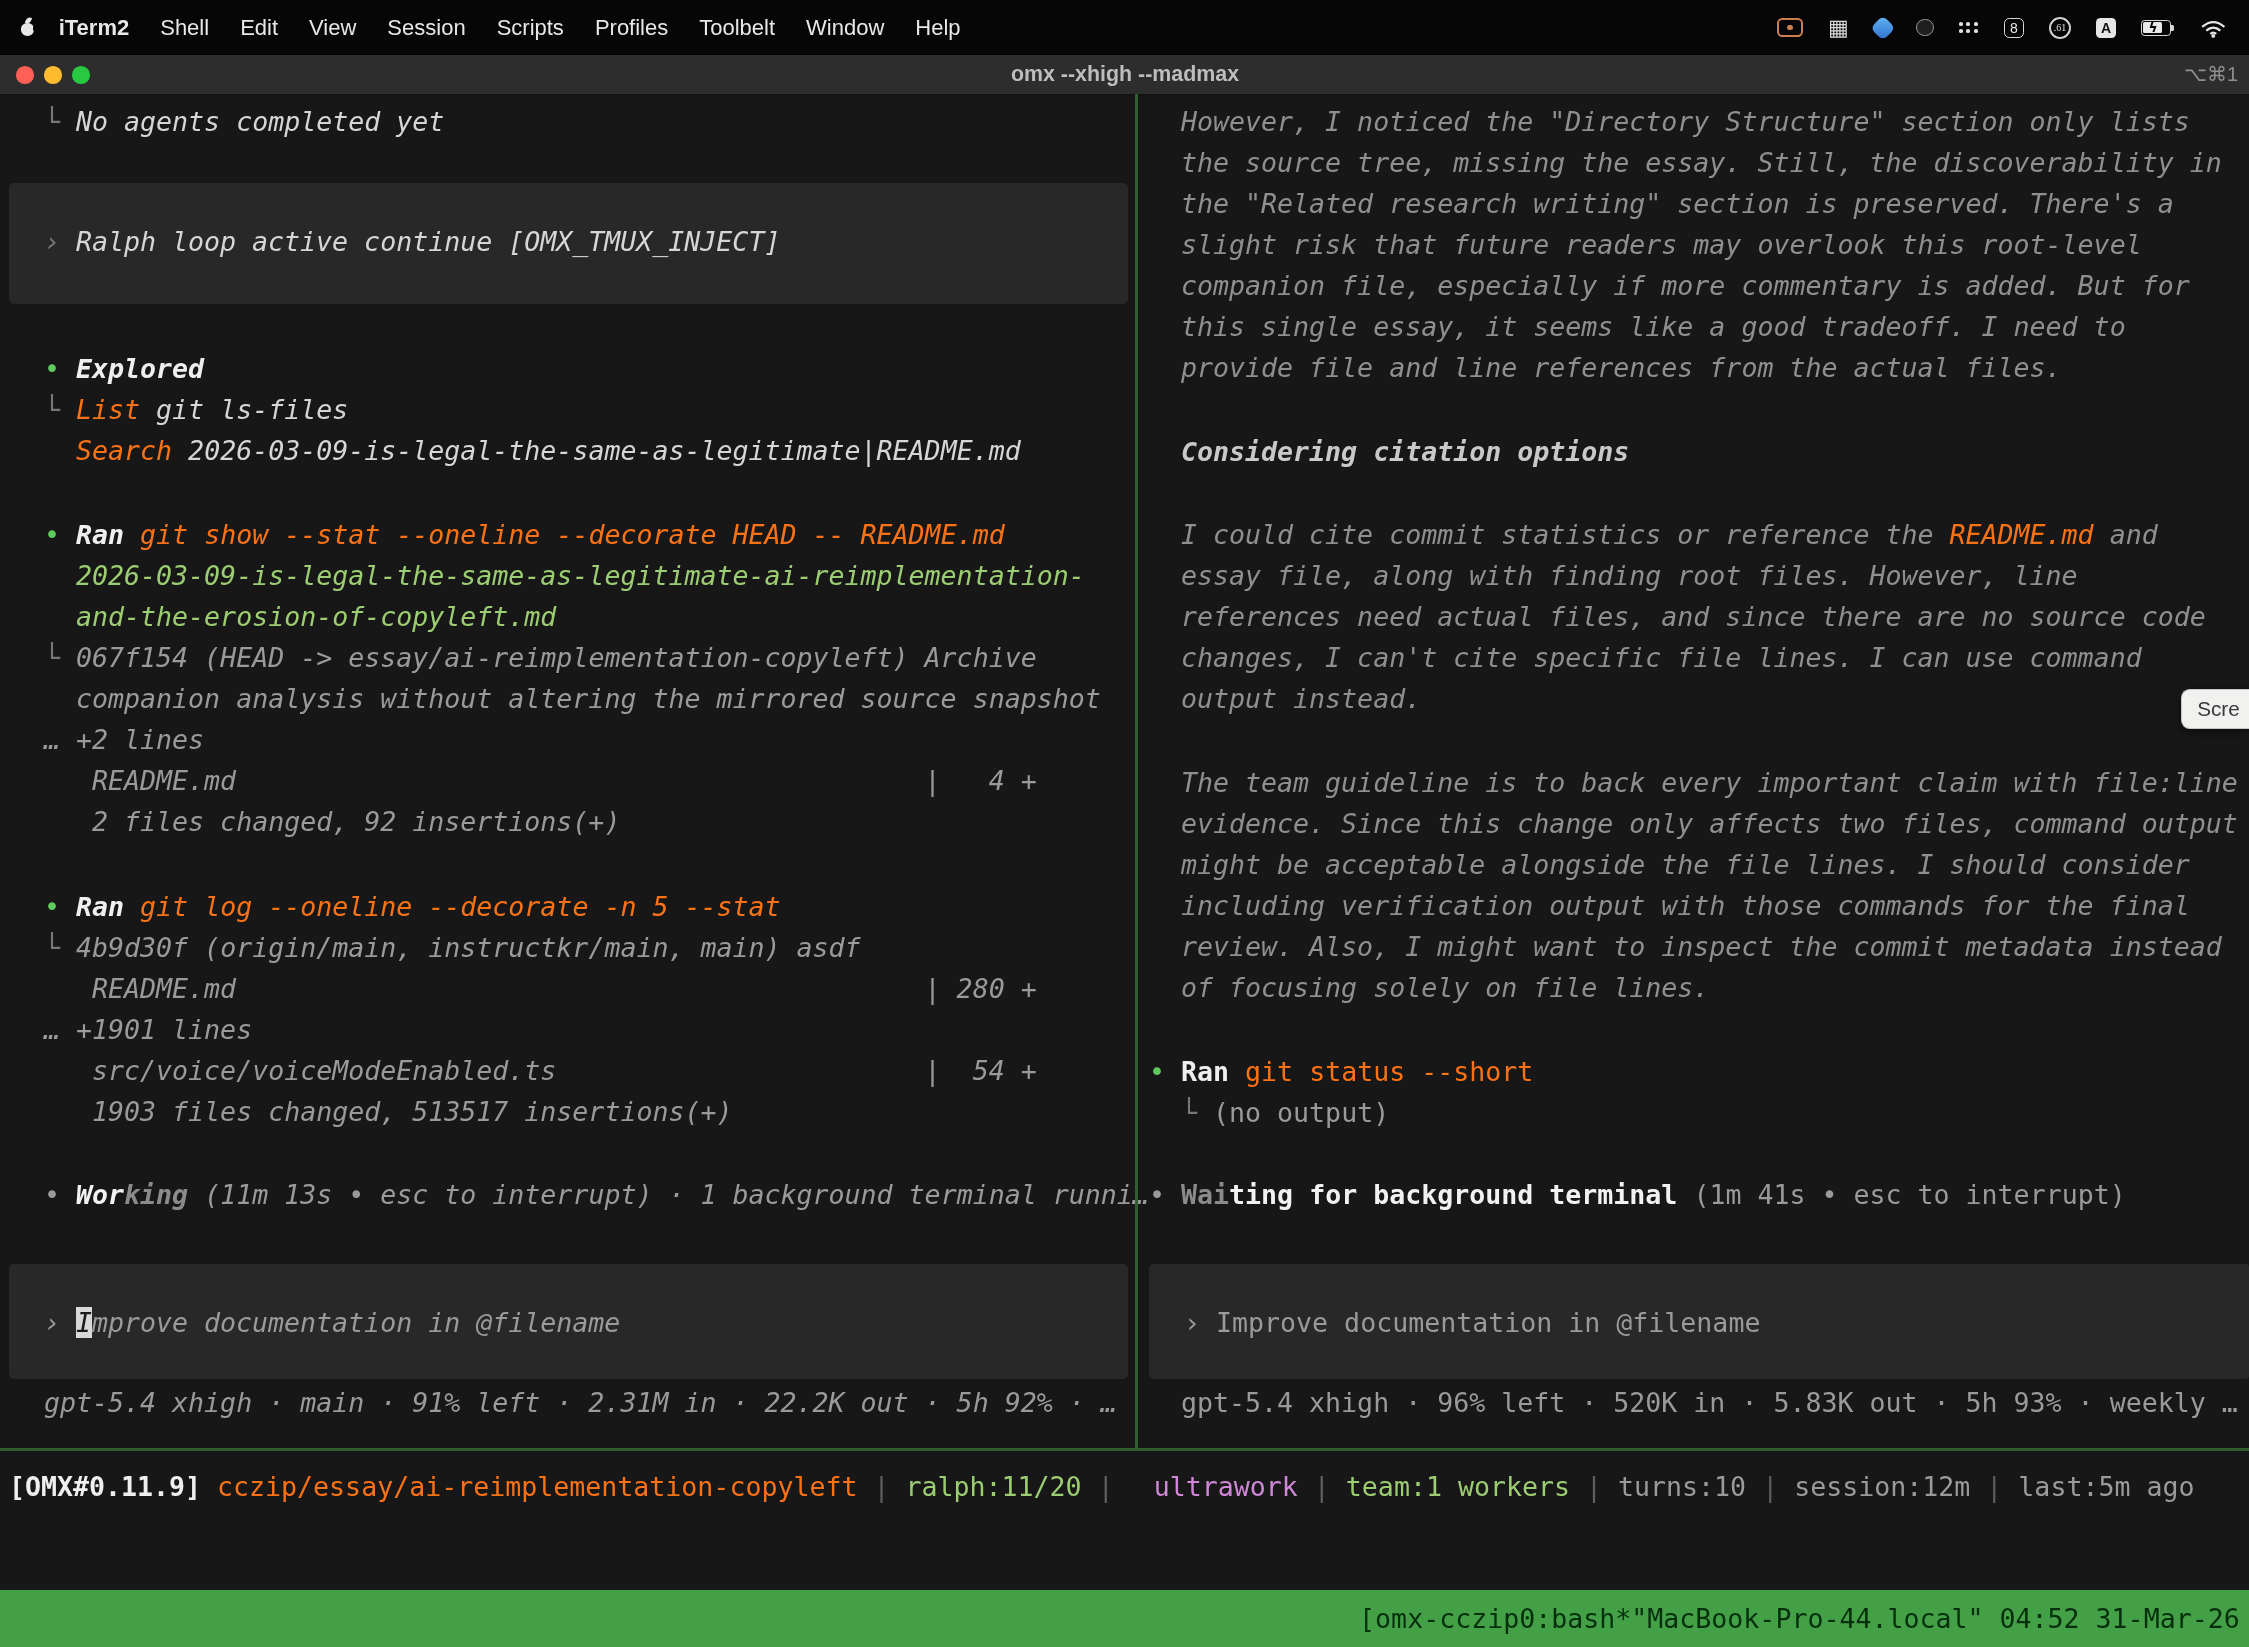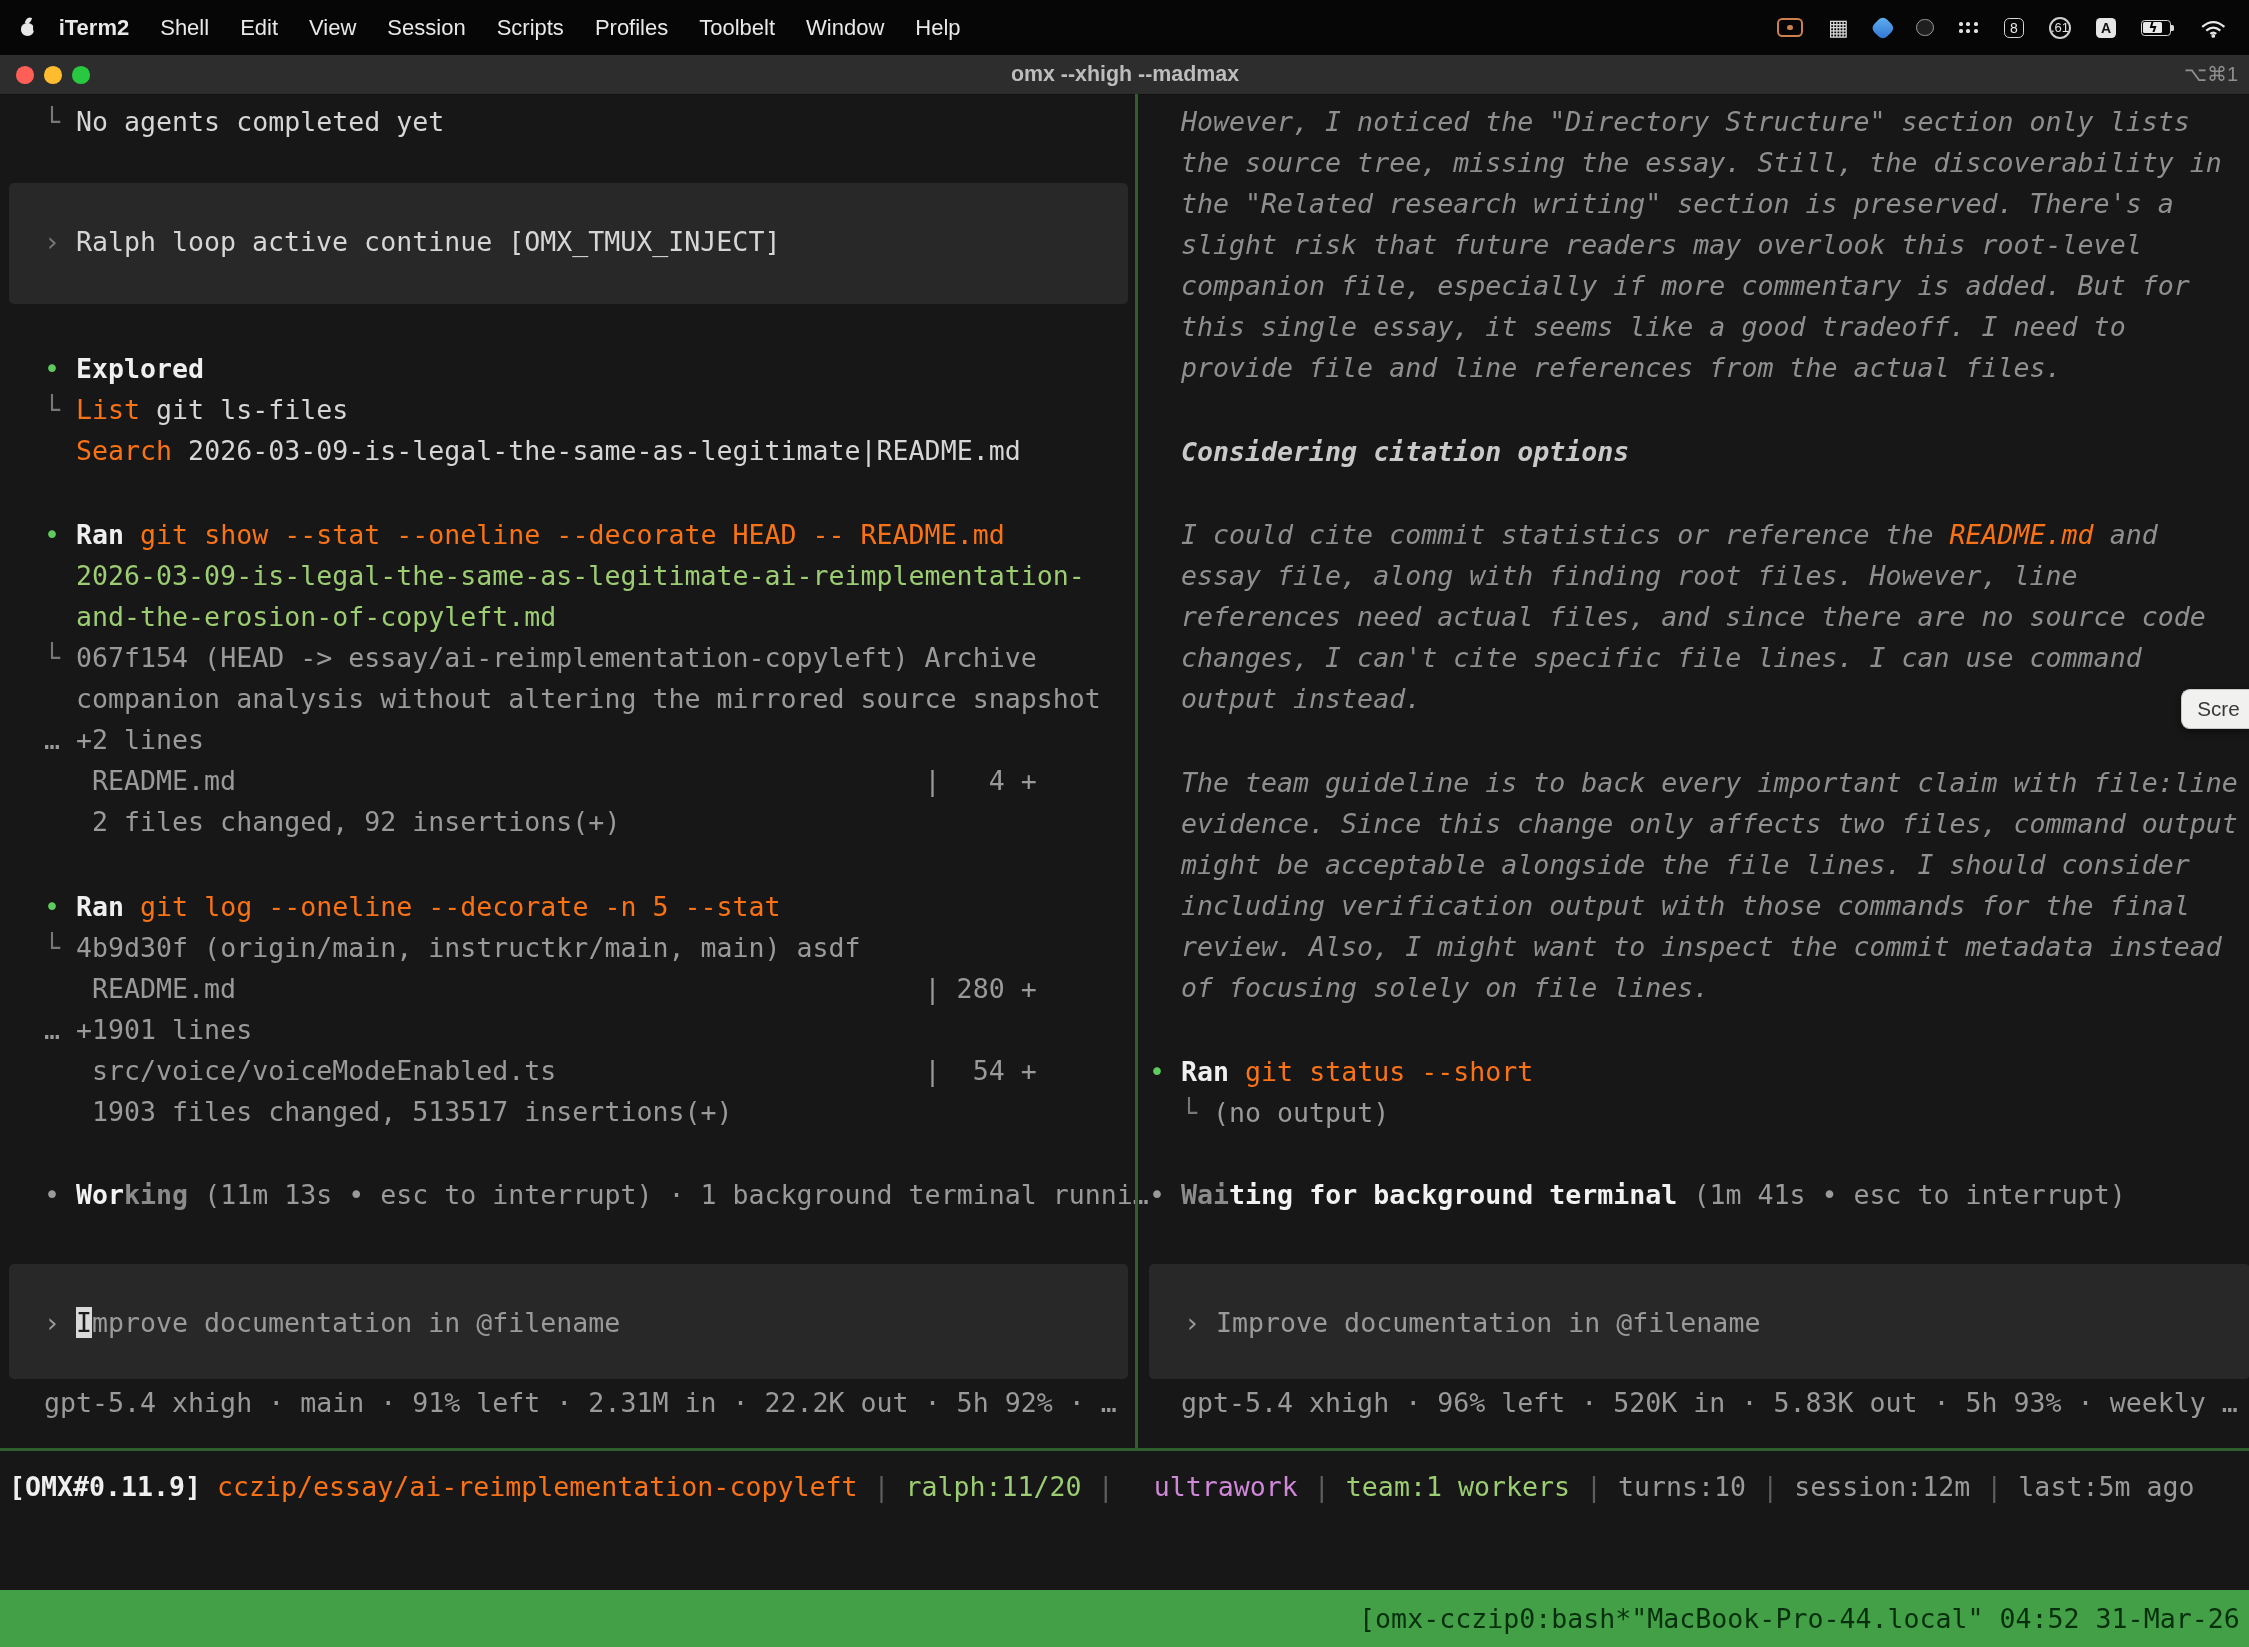--- a/index.html
+++ b/index.html
@@ -21,40 +21,40 @@
   .mi{display:inline-flex;align-items:center;justify-content:center;}
   .rec{width:22px;height:14.8px;border:2.2px solid #cd7f4e;border-radius:5.2px;position:relative;}
   .rec i{position:absolute;inset:0;margin:auto;width:5.9px;height:5.9px;border-radius:50%;background:#cd7f4e;}
   .glyph{color:#d8d8d8;font-size:22px;line-height:22px;}
   .bluedrop{width:17.7px;height:17.7px;border-radius:5.9px;background:linear-gradient(135deg,#63b4f2,#2f6fd0);transform:rotate(45deg);}
   .darkcircle{width:17.7px;height:17.7px;border-radius:50%;background:#1f1f1f;border:1.5px solid #9a9a9a;box-sizing:border-box;}
   .dots{display:grid;grid-template-columns:repeat(3,5.2px);grid-auto-rows:5.2px;gap:2.2px;}
   .dots i{width:3.7px;height:3.7px;border-radius:50%;background:#e0e0e0;}
   .key8{width:20px;height:20px;border:1.5px solid #d8d8d8;border-radius:5.2px;color:#e8e8e8;font-size:14px;box-sizing:border-box;}
   .gauge{width:22px;height:22px;border:2.2px solid #cfcfcf;border-radius:50%;box-sizing:border-box;}
-  .gauge i{font-style:normal;font-size:13px;color:#e0e0e0;}
+  .gauge i{font-style:normal;font-size:10px;color:#e0e0e0;font-family:Liberation Serif, serif;}
   .inputsrc{width:20px;height:20px;background:#e6e6e6;color:#111;border-radius:4.4px;font-weight:bold;font-size:14px;}
   .battery{position:relative;width:34px;height:16px;}
   .bbody{position:absolute;left:0;top:0;width:29.5px;height:16px;border:1.5px solid #d8d8d8;border-radius:3.7px;box-sizing:border-box;}
   .bfill{position:absolute;left:2.2px;top:2.2px;width:19px;height:11.8px;background:#e8e8e8;border-radius:1.5px;}
   .bolt{position:absolute;left:7.4px;top:-0.7px;color:#060606;font-size:14px;font-weight:bold;font-family:"DejaVu Sans",sans-serif;}
   .bnub{position:absolute;left:30px;top:5.2px;width:3px;height:6.6px;background:#d8d8d8;border-radius:0 1.5px 1.5px 0;}
   
   .titlebar{position:absolute;top:55px;left:0;width:2250px;height:40px;background:#2d2d2d;border-bottom:1.5px solid #111;box-sizing:border-box;}
   .tl{position:absolute;top:11px;width:17.7px;height:17.7px;border-radius:50%;}
   .tl.red{left:16px;background:#ff5f57;}
   .tl.yellow{left:44px;background:#febc2e;}
   .tl.green{left:72px;background:#28c840;}
   .wintitle{position:absolute;left:0;right:0;top:0;height:38px;line-height:38px;text-align:center;
     color:#bdbdbd;font-weight:bold;font-size:21.4px;}
   .winshort{position:absolute;right:11.8px;top:0;height:38px;line-height:38px;color:#8f8f8f;font-size:20px;}
   
   .pane{position:absolute;top:94px;height:1354px;overflow:hidden;
     font-family:"DejaVu Sans Mono",monospace;font-size:26.6px;line-height:41px;color:#9a9a9a;}
-  .pane-left{left:0;width:1318px;}
+  .pane-left{left:0;width:1318px;font-style:italic;}
   .pane-right{left:1138px;width:1112px;}
   .vdiv{position:absolute;left:1135px;top:94px;width:3px;height:1354px;background:#2f5f2f;}
   .hdiv{position:absolute;left:0;top:1448px;width:2250px;height:3px;background:#2f5f2f;}
   .sect{position:absolute;}
   .tline{white-space:pre;}
   .para{font-style:italic;}
   .para .tline{color:#8f8f8f;}
   .tbox{position:absolute;background:#282828;border-radius:5px;box-sizing:border-box;padding:38px 0 0 35px;}
   
   .c-w{color:#d6d6d6;}

